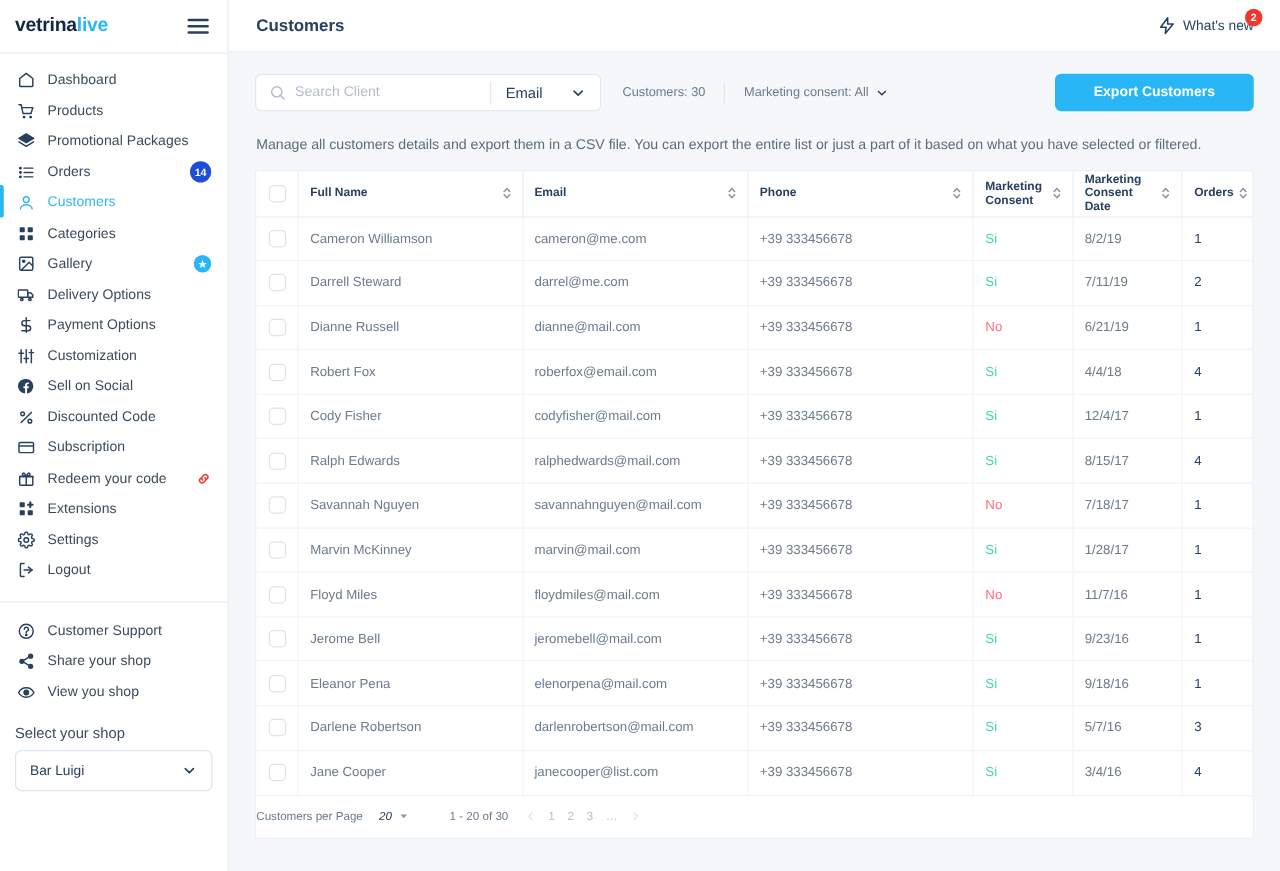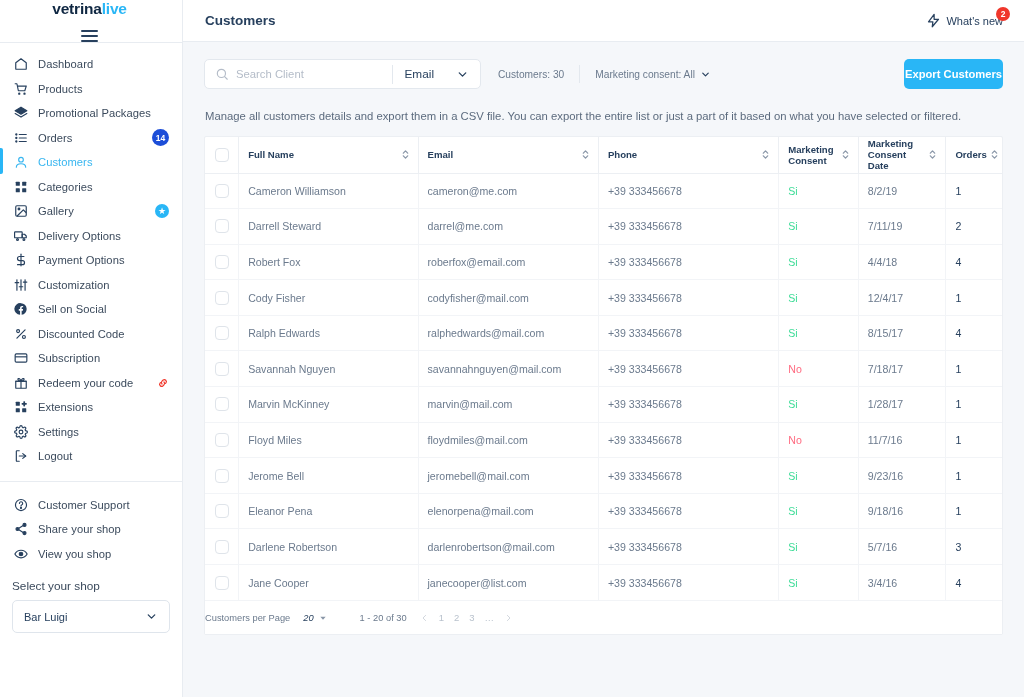--- a/index.html
+++ b/index.html
@@ -13,21 +13,21 @@
 
   
   .sidebar {
     width: 183px; height: 697px; background: #ffffff;
     border-right: 1px solid #e8ecf1;
     display: flex; flex-direction: column;
     flex: 0 0 183px; position: relative;
   }
   .brand-row {
     height: 42px; display: flex; align-items: center;
-    justify-content: space-between; padding: 0 15px 0 12px; flex-direction: column;
+    justify-content: space-between; padding: 0 15px 0 12px;
   }
   .brand { font-size: 15.5px; font-weight: bold; letter-spacing: -0.2px; }
   .brand .b1 { color: #0f2742; }
   .brand .b2 { color: #29b6f6; }
   .burger { display: flex; flex-direction: column; gap: 3px; cursor: pointer; }
   .burger span { display: block; width: 17px; height: 2px; background: #27405e; border-radius: 1px; }
 
   .nav-divider { height: 1px; background: #e8ecf1; margin: 0; }
 
   .nav { padding-top: 9px; }
@@ -111,21 +111,21 @@
   }
   .email-drop .t { font-size: 11.8px; color: #27405e; }
 
   .filters { display: flex; align-items: center; gap: 15px; margin-left: 17px; }
   .filters .ftxt { font-size: 10.2px; color: #6b7a8d; }
   .fsep { width: 1px; height: 18px; background: #e3e8ee; }
   .mk-consent { display: flex; align-items: center; gap: 5px; cursor: pointer; }
 
   .export-btn {
     background: #29b6f6; color: #fff; border: none; border-radius: 5px;
-    height: 30px; padding: 0 1px; font-size: 11.2px; font-weight: bold;
+    height: 30px; padding: 0 31px; font-size: 11.2px; font-weight: bold;
     cursor: pointer; font-family: "Liberation Sans", sans-serif;
   }
 
   .desc { font-size: 11.3px; color: #5c6b7e; margin: 21px 0 14px 1px; }
 
   
   .table-card { background: #fff; border: 1px solid #eceff3; border-radius: 2px; }
   table { width: 100%; border-collapse: collapse; table-layout: fixed; }
   th {
     height: 36px; font-size: 9.6px; color: #27405e; font-weight: bold;
@@ -585,20 +585,29 @@
                 <td class="cbcol"><span class="cb"></span></td>
                 <td class="c-name">Darrell Steward</td>
                 <td class="c-email">darrel@me.com</td>
                 <td class="c-phone">+39 333456678</td>
                 <td class="c-mc consent-yes">Si</td>
                 <td class="c-mcd">7/11/19</td>
                 <td class="c-ord ordcell">2</td>
               </tr>
               <tr>
                 <td class="cbcol"><span class="cb"></span></td>
+                <td class="c-name">Dianne Russell</td>
+                <td class="c-email">dianne@mail.com</td>
+                <td class="c-phone">+39 333456678</td>
+                <td class="c-mc consent-no">No</td>
+                <td class="c-mcd">6/21/19</td>
+                <td class="c-ord ordcell">1</td>
+              </tr>
+              <tr>
+                <td class="cbcol"><span class="cb"></span></td>
                 <td class="c-name">Robert Fox</td>
                 <td class="c-email">roberfox@email.com</td>
                 <td class="c-phone">+39 333456678</td>
                 <td class="c-mc consent-yes">Si</td>
                 <td class="c-mcd">4/4/18</td>
                 <td class="c-ord ordcell">4</td>
               </tr>
               <tr>
                 <td class="cbcol"><span class="cb"></span></td>
                 <td class="c-name">Cody Fisher</td>

